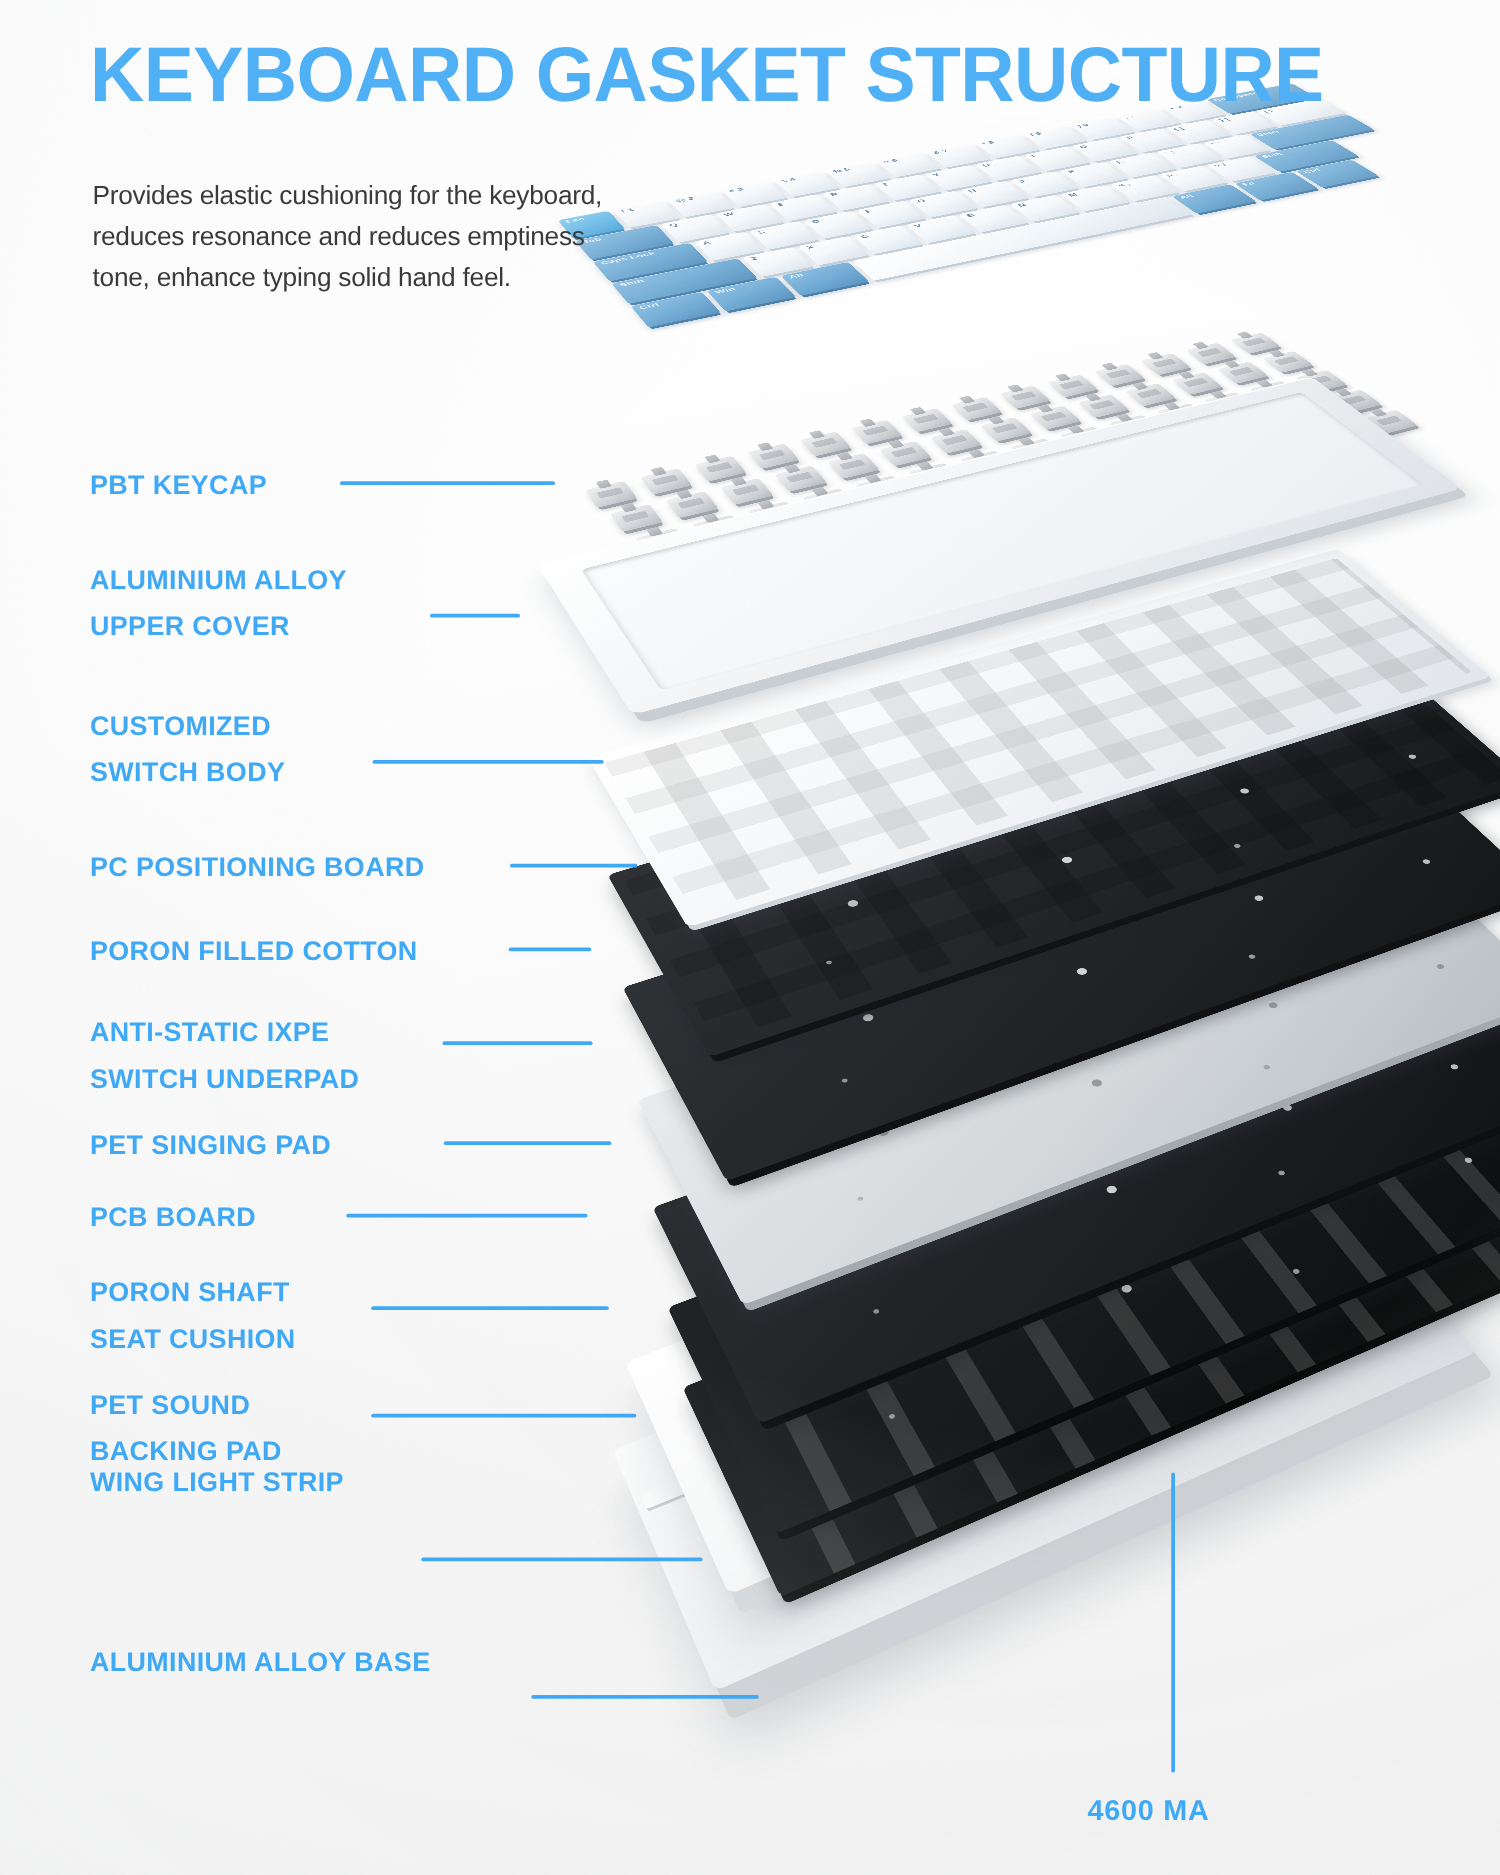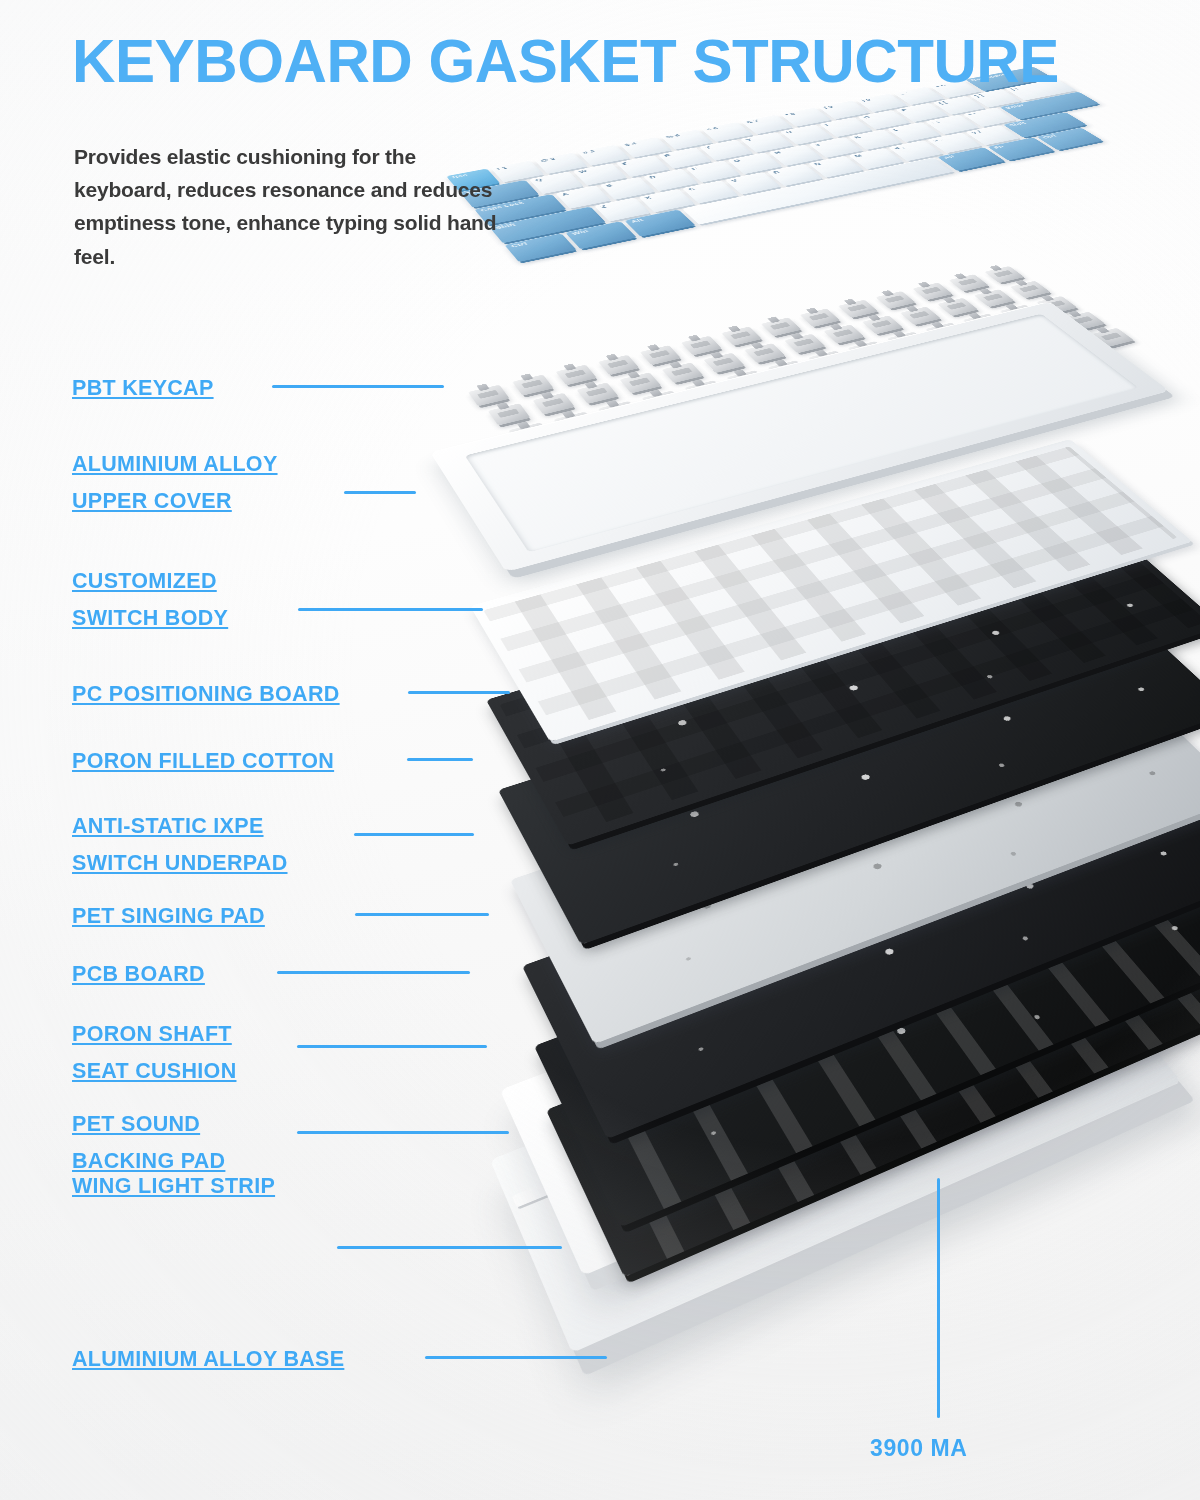--- a/index.html
+++ b/index.html
@@ -15,29 +15,29 @@
   #title{
     position:absolute;left:72px;top:28px;
     font-size:62px;font-weight:700;letter-spacing:-0.5px;
     color:#4FB0F5;line-height:1.05;
     font-family:"Liberation Sans",sans-serif;
     transform:scaleX(0.97);transform-origin:left center;
     white-space:nowrap;
   }
   #subtitle{
     position:absolute;left:74px;top:140px;width:430px;
-    font-size:21px;font-weight:700;color:#3a3a3a;line-height:1.58;
+    font-size:21px;font-weight:400;color:#3a3a3a;line-height:1.58;
     letter-spacing:-0.2px;
   }
 
   
   .callout{position:absolute;display:flex;align-items:center;}
   .callout .txt{
     color:#3FA9F5;font-weight:700;font-size:21.5px;letter-spacing:0.3px;
-    line-height:1.7;white-space:pre-line;text-transform:uppercase;text-decoration:underline;
+    line-height:1.7;white-space:pre-line;text-transform:uppercase;
   }
   .lead{position:absolute;height:3px;background:#3FA9F5;border-radius:2px;}
   .lead.vert{width:3px;height:auto;}
 
   
   .scene{
     position:absolute;left:0;top:0;width:1200px;height:1500px;
     perspective:2100px;perspective-origin:62% 40%;
     pointer-events:none;
   }
@@ -566,22 +566,22 @@
       <div class="lead" style="left: 297px; top: 1045px; width: 190px;"></div>
       <div class="callout" style="left: 72px; top: 1106px;">
         <div class="txt">PET SOUND
 BACKING PAD</div>
       </div>
       <div class="lead" style="left: 297px; top: 1131px; width: 212px;"></div>
       <div class="callout" style="left: 72px; top: 1168px;">
         <div class="txt">WING LIGHT STRIP</div>
       </div>
       <div class="lead" style="left: 337px; top: 1246px; width: 225px;"></div>
-      <div class="callout" style="left: 72px; top: 1341px;">
+      <div class="callout" style="left: 72px; top: 1312px;">
         <div class="txt">ALUMINIUM ALLOY BASE</div>
       </div>
       <div class="lead" style="left: 425px; top: 1356px; width: 182px;"></div>
     </div>
 
   <div class="lead vert" id="battery-lead" style="left: 937px; top: 1178px; height: 240px;"></div>
-  <div id="battery-label" style="position: absolute; color: rgb(63, 169, 245); font-weight: 700; font-size: 23px; letter-spacing: 0.6px; left: 870px; top: 1435px;">3900 MA</div>
+  <div id="battery-label" style="position: absolute; color: rgb(63, 169, 245); font-weight: 700; font-size: 23px; letter-spacing: 0.6px; left: 870px; top: 1435px;">4600 MA</div>
 
 </div>
 
 </body></html>

